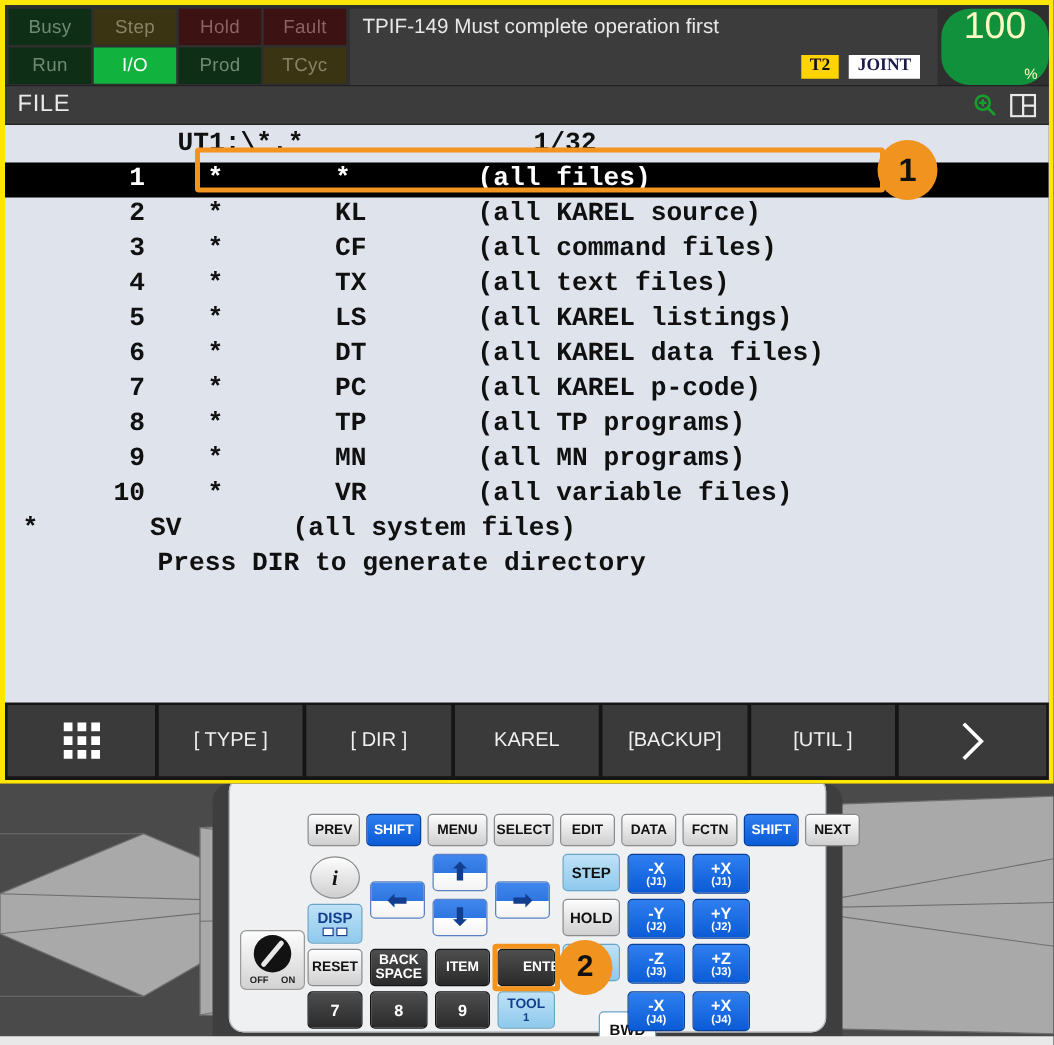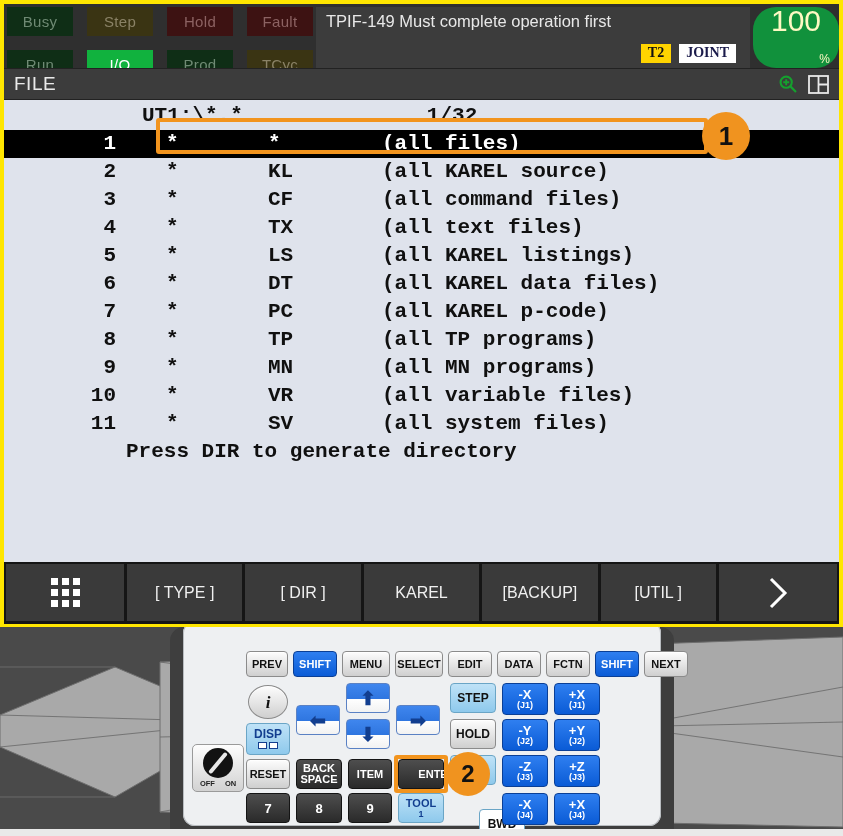--- a/index.html
+++ b/index.html
@@ -17,21 +17,21 @@
   }
   .screen-inner {
     width: 100%; height: 100%; background: #2f2f2f;
     display: flex; flex-direction: column;
   }
 
   
   .statusbar { display: flex; height: 64px; background: #2f2f2f; padding: 3px 0 0 3px; }
   .status-grid {
     display: grid; grid-template-columns: repeat(4, 66px);
-    grid-template-rows: 29px 29px; gap: 14px; flex: 0 0 auto;
+    grid-template-rows: 29px 29px; gap: 2px; flex: 0 0 auto;
   }
   .st {
     display: flex; align-items: center; justify-content: center;
     font-size: 15px; letter-spacing: .3px;
   }
   .st-busy  { background: #0f2e16; color: #6f8a74; }
   .st-step  { background: #3a3413; color: #8a8266; }
   .st-hold  { background: #3d1212; color: #8c6262; }
   .st-fault { background: #3d1212; color: #8c6262; }
   .st-run   { background: #0f2e16; color: #6f8a74; }
@@ -273,21 +273,20 @@
             <span class="c-ext">MN</span>
             <span class="c-dsc">(all MN programs)</span>
           </div>
           <div class="fl">
             <span class="c-idx">10</span>
             <span class="c-nam">*</span>
             <span class="c-ext">VR</span>
             <span class="c-dsc">(all variable files)</span>
           </div>
           <div class="fl">
-            <span class="c-idx">11</span>
             <span class="c-nam">*</span>
             <span class="c-ext">SV</span>
             <span class="c-dsc">(all system files)</span>
           </div>
 
           <div class="fl">
             <span class="note">Press DIR to generate directory</span>
           </div>
         </div>
       </div>

